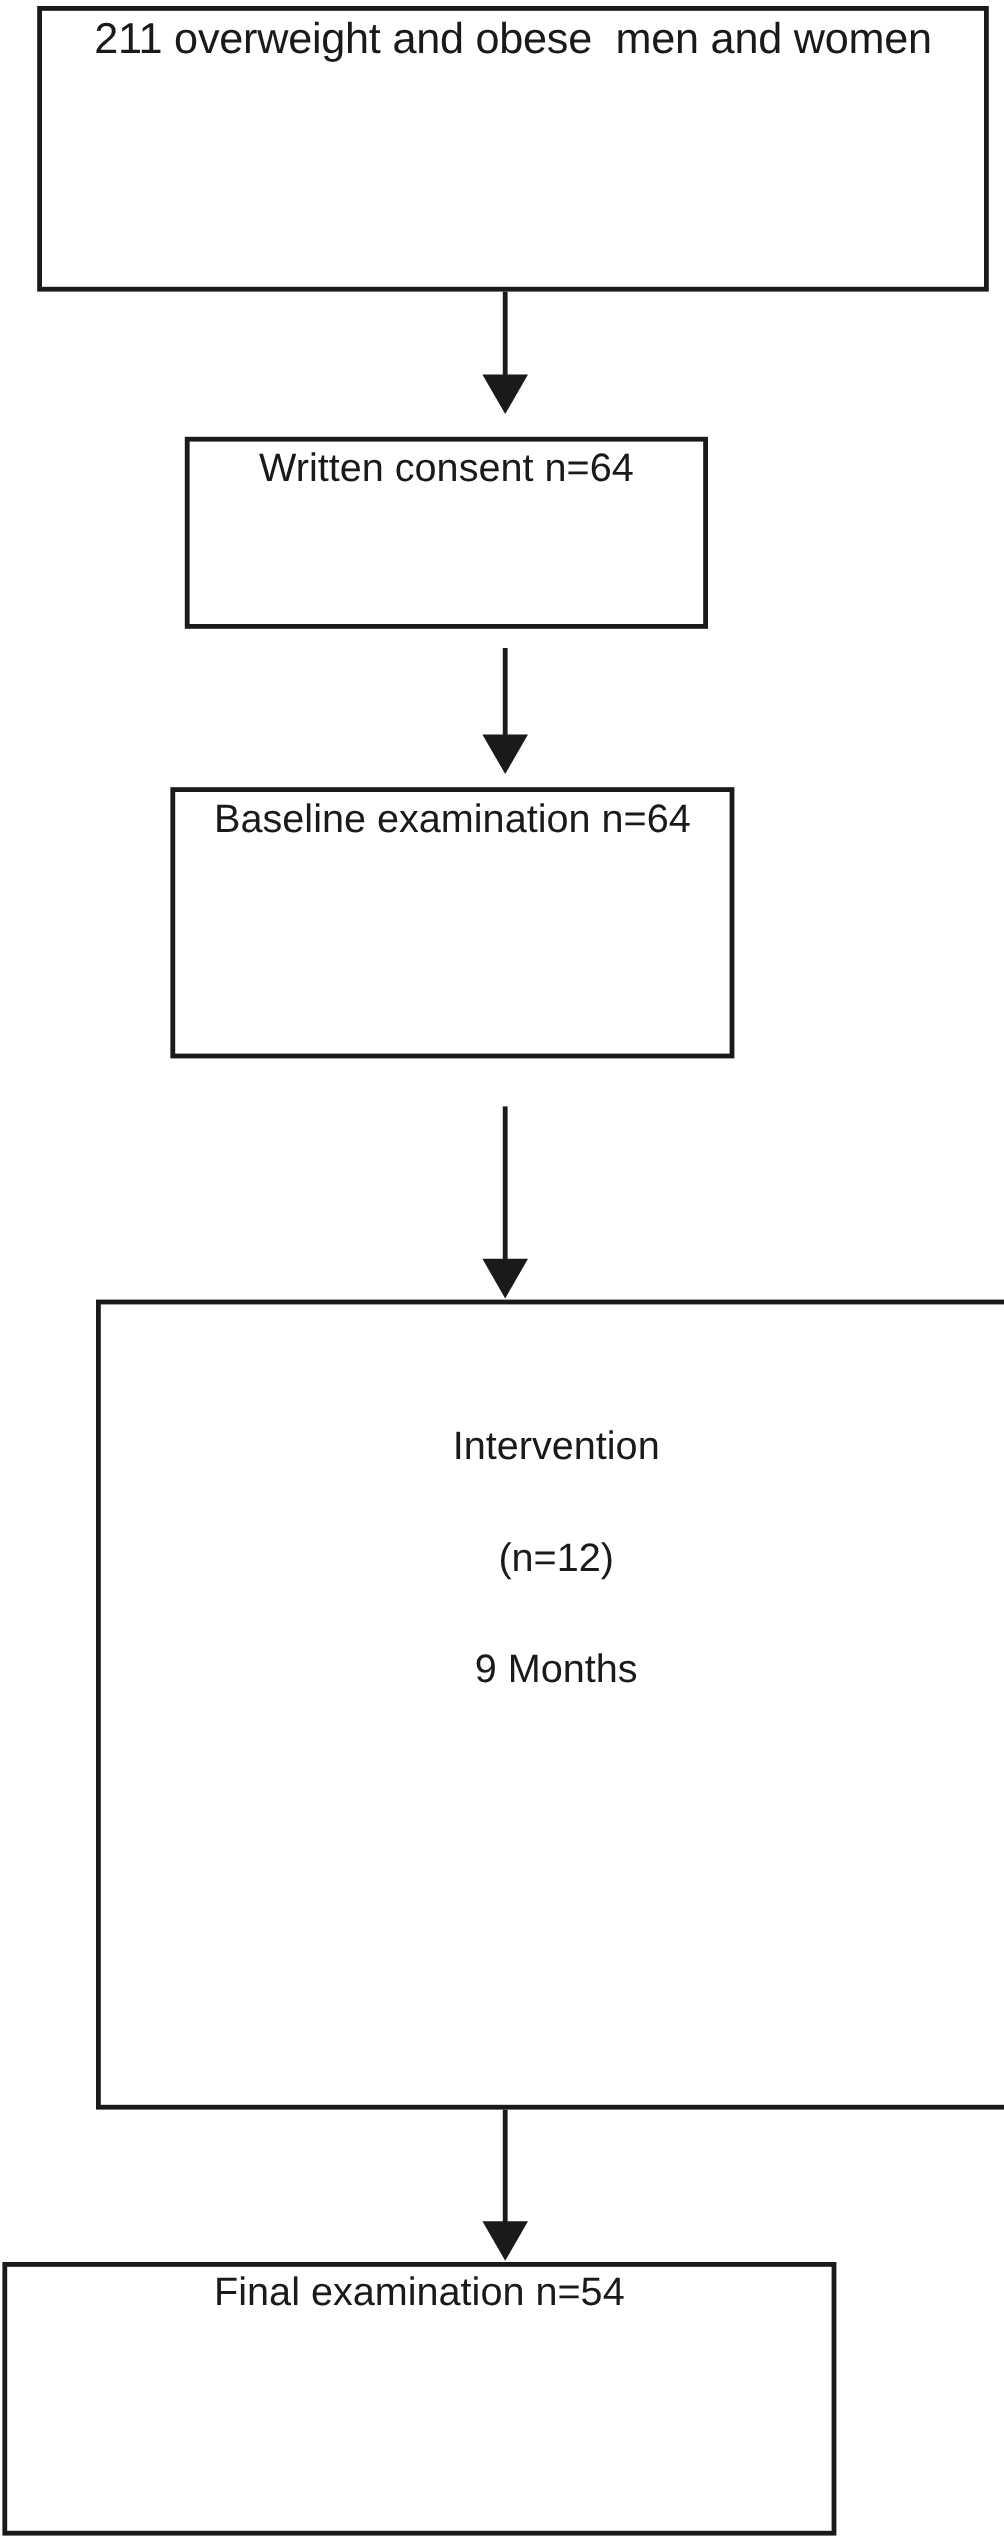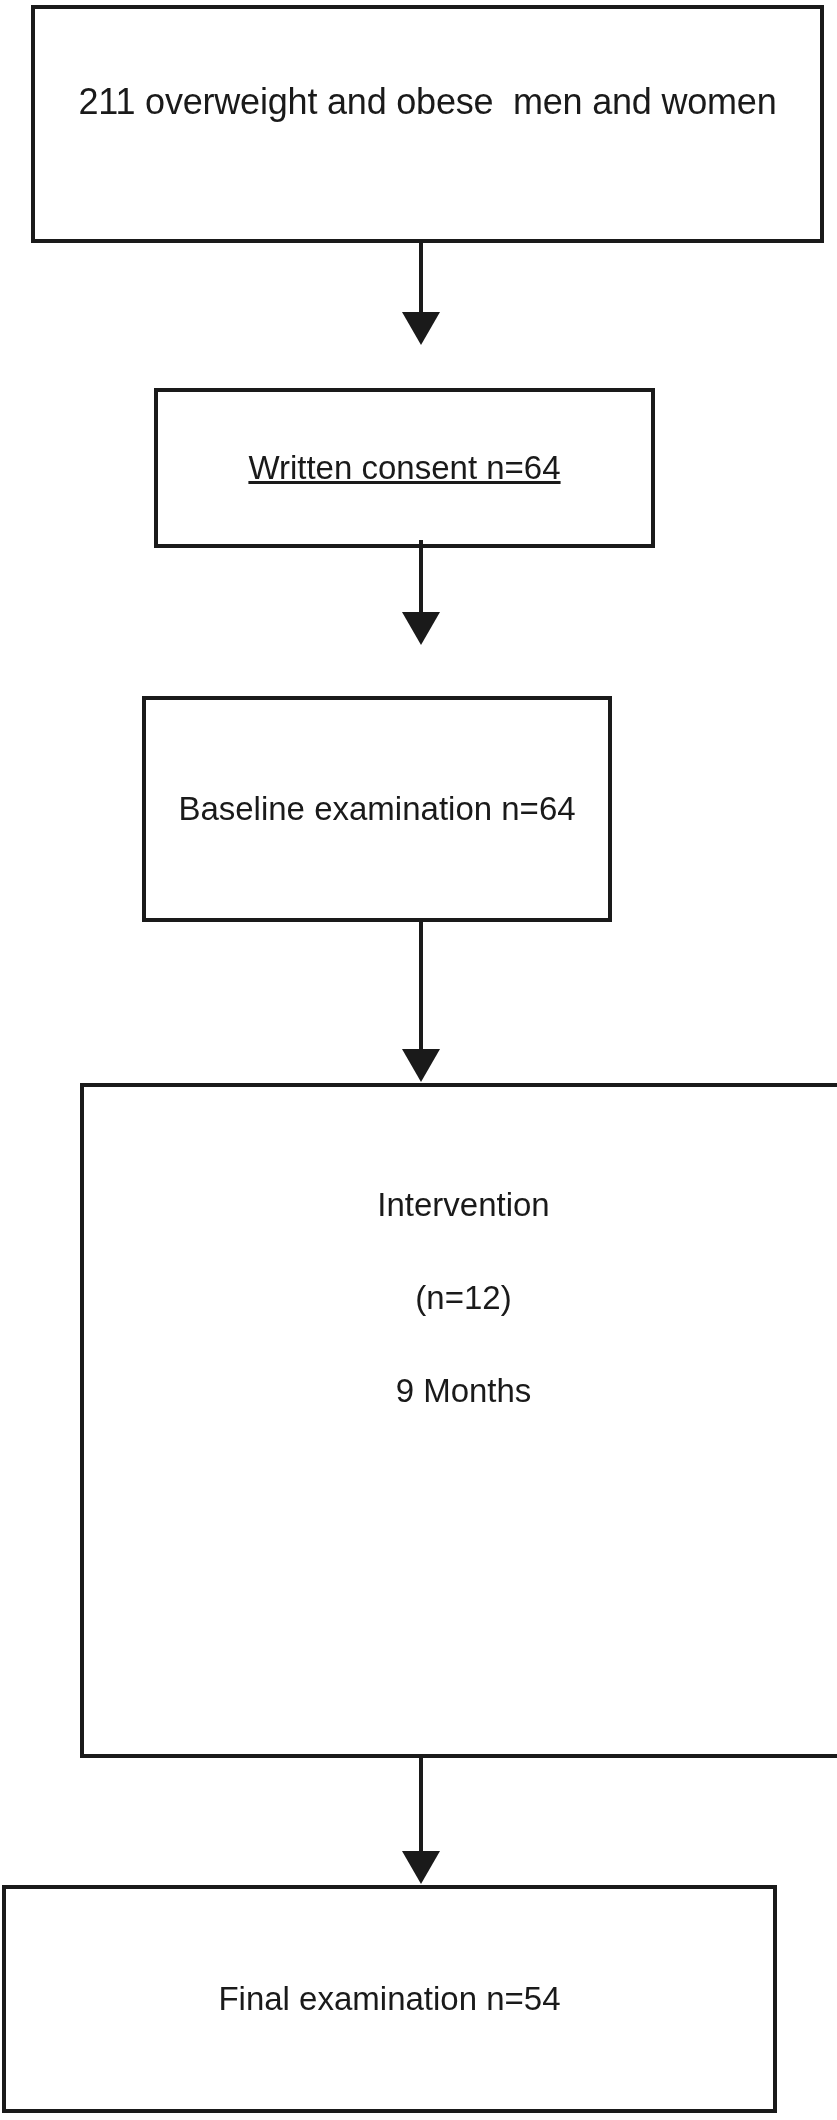--- a/index.html
+++ b/index.html
@@ -18,21 +18,21 @@
   }
 
   .node {
     position: absolute;
     box-sizing: border-box;
     border: 4px solid #1a1a1a;
     background: #ffffff;
     display: flex;
     flex-direction: column;
     align-items: center;
-    justify-content: center;
+    justify-content: flex-start;
     color: #1a1a1a;
   }
 
   .node-text {
     text-align: center;
     color: #1a1a1a;
     font-weight: 400;
     white-space: pre-wrap;
   }
 
@@ -45,33 +45,32 @@
   }
   #node-screened .node-text {
     font-size: 36px;
     line-height: 1.30;
     letter-spacing: -0.2px;
     padding-bottom: 44px;
   }
 
   #node-consent {
     left: 154px;
-    top: 388px;
-    width: 501px;
+    top: 364px;
+    width: 436px;
     height: 160px;
-    text-decoration: underline;
   }
   #node-consent .node-text {
     font-size: 33px;
     line-height: 1.32;
   }
 
   #node-baseline {
     left: 142px;
-    top: 696px;
+    top: 656px;
     width: 470px;
     height: 226px;
   }
   #node-baseline .node-text {
     font-size: 33px;
     line-height: 1.34;
   }
 
   #node-intervention {
     left: 80px;
@@ -89,21 +88,21 @@
   }
   #node-intervention .node-text {
     font-size: 33px;
     line-height: 1.0;
   }
   #node-intervention .node-text + .node-text { margin-top: 60px; }
 
   #node-final {
     left: 2px;
     top: 1885px;
-    width: 775px;
+    width: 695px;
     height: 228px;
   }
   #node-final .node-text {
     font-size: 33px;
     line-height: 1.3;
   }
 
   
   .connector {
     position: absolute;

